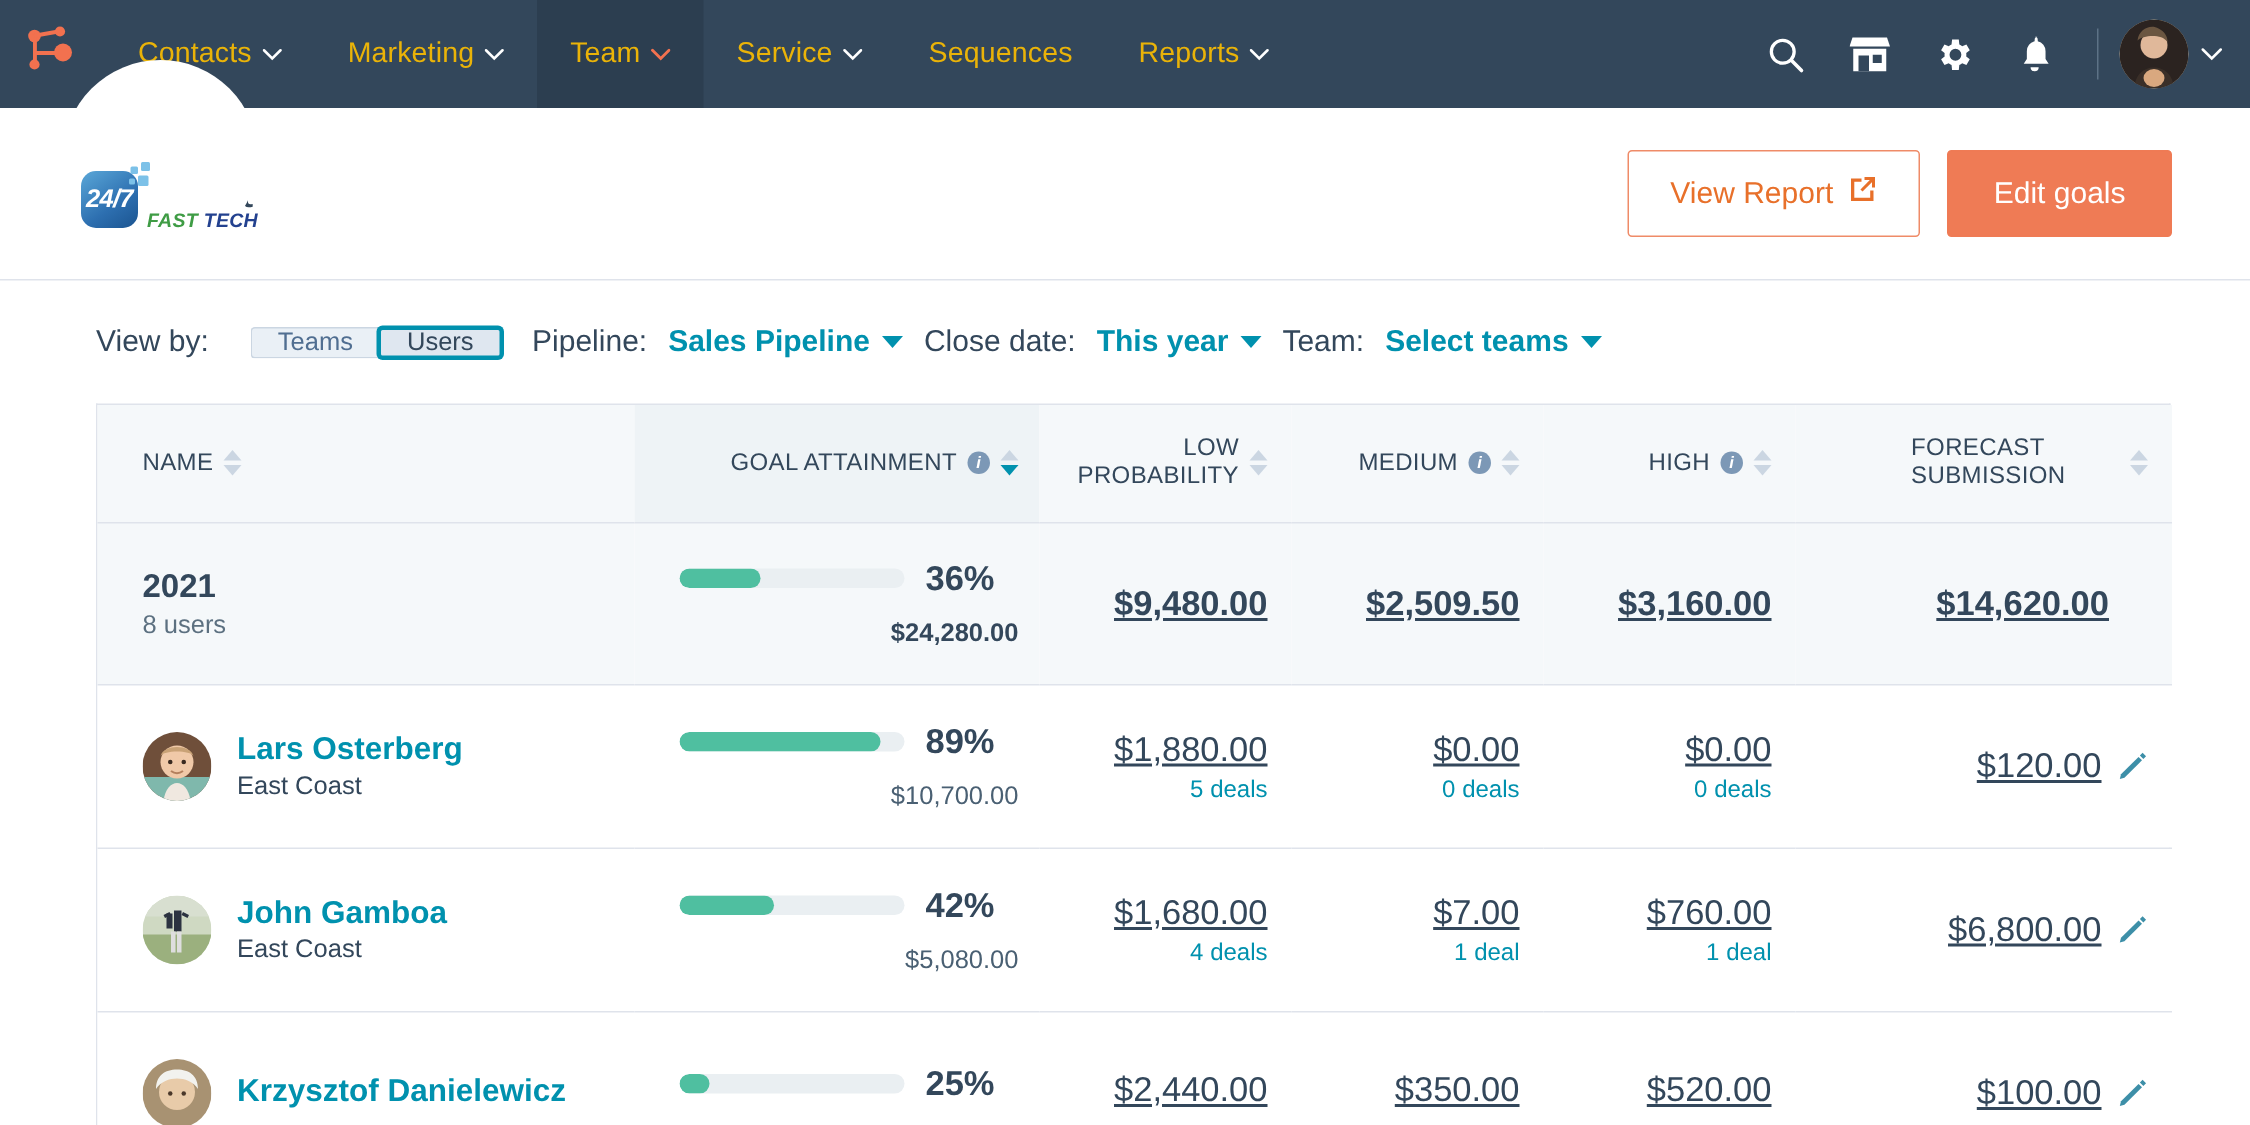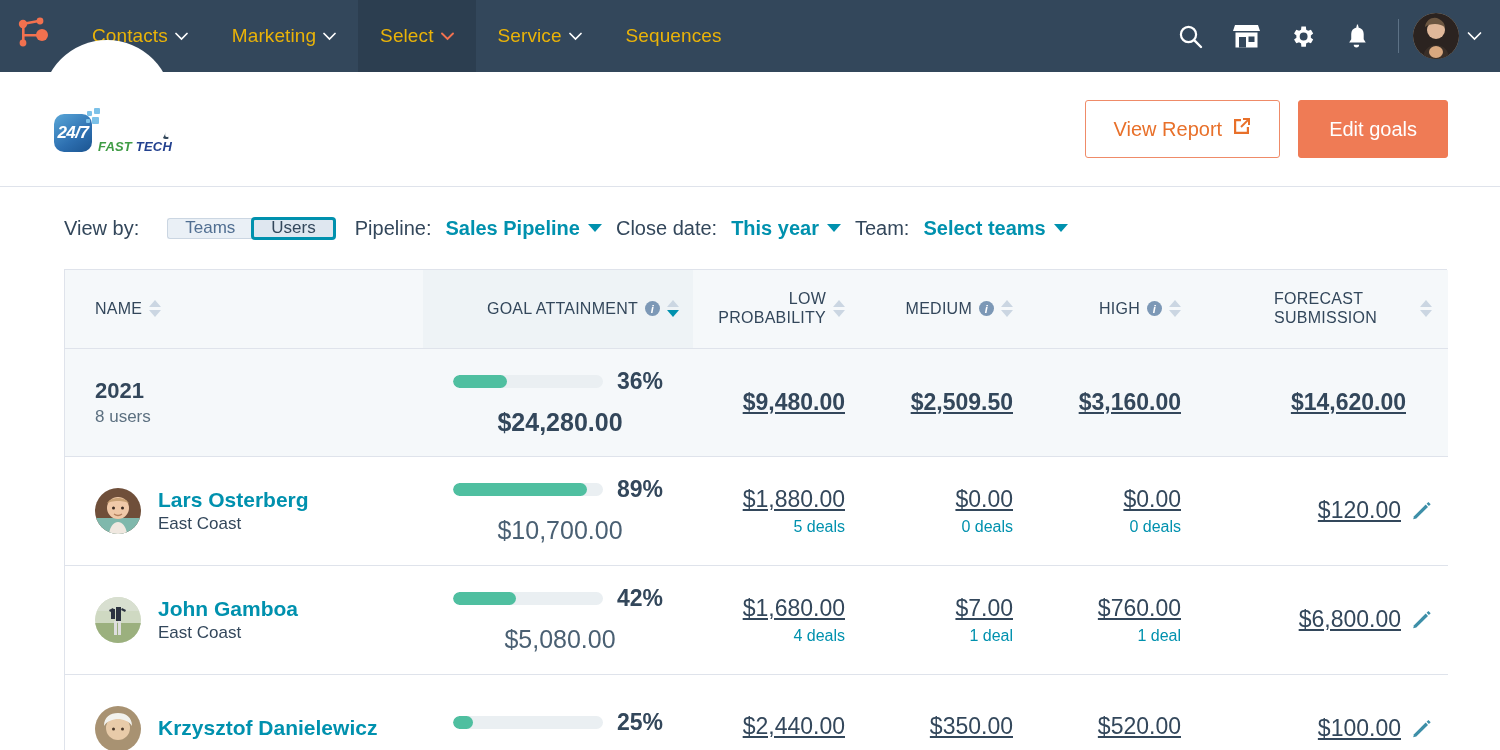--- a/index.html
+++ b/index.html
@@ -233,22 +233,22 @@
 
   .goal-cell { padding-right: 14px !important; }
   .goal-top { display: flex; align-items: center; justify-content: flex-end; gap: 14px; }
   .bar {
     width: 150px; height: 13px; border-radius: 7px;
     background: #eaeff2; overflow: hidden; flex: 0 0 150px;
   }
   .bar-fill { height: 100%; border-radius: 7px; background: #4fbfa0; }
   .goal-pct { font-size: 23px; font-weight: 700; color: #33475b; min-width: 62px; text-align: left; }
   .goal-amt {
-    font-size: 25px; font-weight: 700; color: #33475b;
-    margin-top: 13px; text-align: center; padding-left: 2px;
+    font-size: 17px; font-weight: 700; color: #33475b;
+    margin-top: 13px; text-align: right; padding-left: 2px;
   }
   .goal-amt.small { font-weight: 400; color: #4a6073; }
 
   .money { font-size: 23px; color: #33475b; text-align: right; font-weight: 700; text-decoration: underline; }
   .money.reg { font-weight: 400; }
   .deals { font-size: 16px; color: #0091ae; text-align: right; margin-top: 5px; cursor: pointer; }
   .fc-cell { display: flex; align-items: center; justify-content: flex-end; gap: 10px; }
   .pencil { cursor: pointer; display: flex; align-items: center; }
 
   
@@ -283,37 +283,45 @@
     </div>
     <div class="nav-item">
       <span>Marketing</span>
       <span class="chev">
         <svg width="13" height="9" viewBox="0 0 13 9">
             <path d="M1 1.5L6.5 7 12 1.5" stroke="#ffffff" stroke-width="1.7" fill="none" stroke-linecap="round"></path>
           </svg>
       </span>
     </div>
     <div class="nav-item active">
-      <span>Select</span>
+      <span>Team</span>
       <span class="chev">
         <svg width="13" height="9" viewBox="0 0 13 9">
             <path d="M1 1.5L6.5 7 12 1.5" stroke="#f2714f" stroke-width="1.9" fill="none" stroke-linecap="round"></path>
           </svg>
       </span>
     </div>
     <div class="nav-item">
       <span>Service</span>
       <span class="chev">
         <svg width="13" height="9" viewBox="0 0 13 9">
             <path d="M1 1.5L6.5 7 12 1.5" stroke="#ffffff" stroke-width="1.7" fill="none" stroke-linecap="round"></path>
           </svg>
       </span>
     </div>
     <div class="nav-item">
       <span>Sequences</span>
+    </div>
+    <div class="nav-item">
+      <span>Reports</span>
+      <span class="chev">
+        <svg width="13" height="9" viewBox="0 0 13 9">
+            <path d="M1 1.5L6.5 7 12 1.5" stroke="#ffffff" stroke-width="1.7" fill="none" stroke-linecap="round"></path>
+          </svg>
+      </span>
     </div>
   </div>
 
   <div class="nav-right">
     <div class="nav-icon">
       <svg width="27" height="27" viewBox="0 0 27 27" fill="none">
         <circle cx="11.5" cy="11.5" r="7.6" stroke="#fff" stroke-width="2.2"></circle>
         <path d="M17.4 17.4L24 24" stroke="#fff" stroke-width="2.4" stroke-linecap="round"></path>
       </svg>
     </div>

